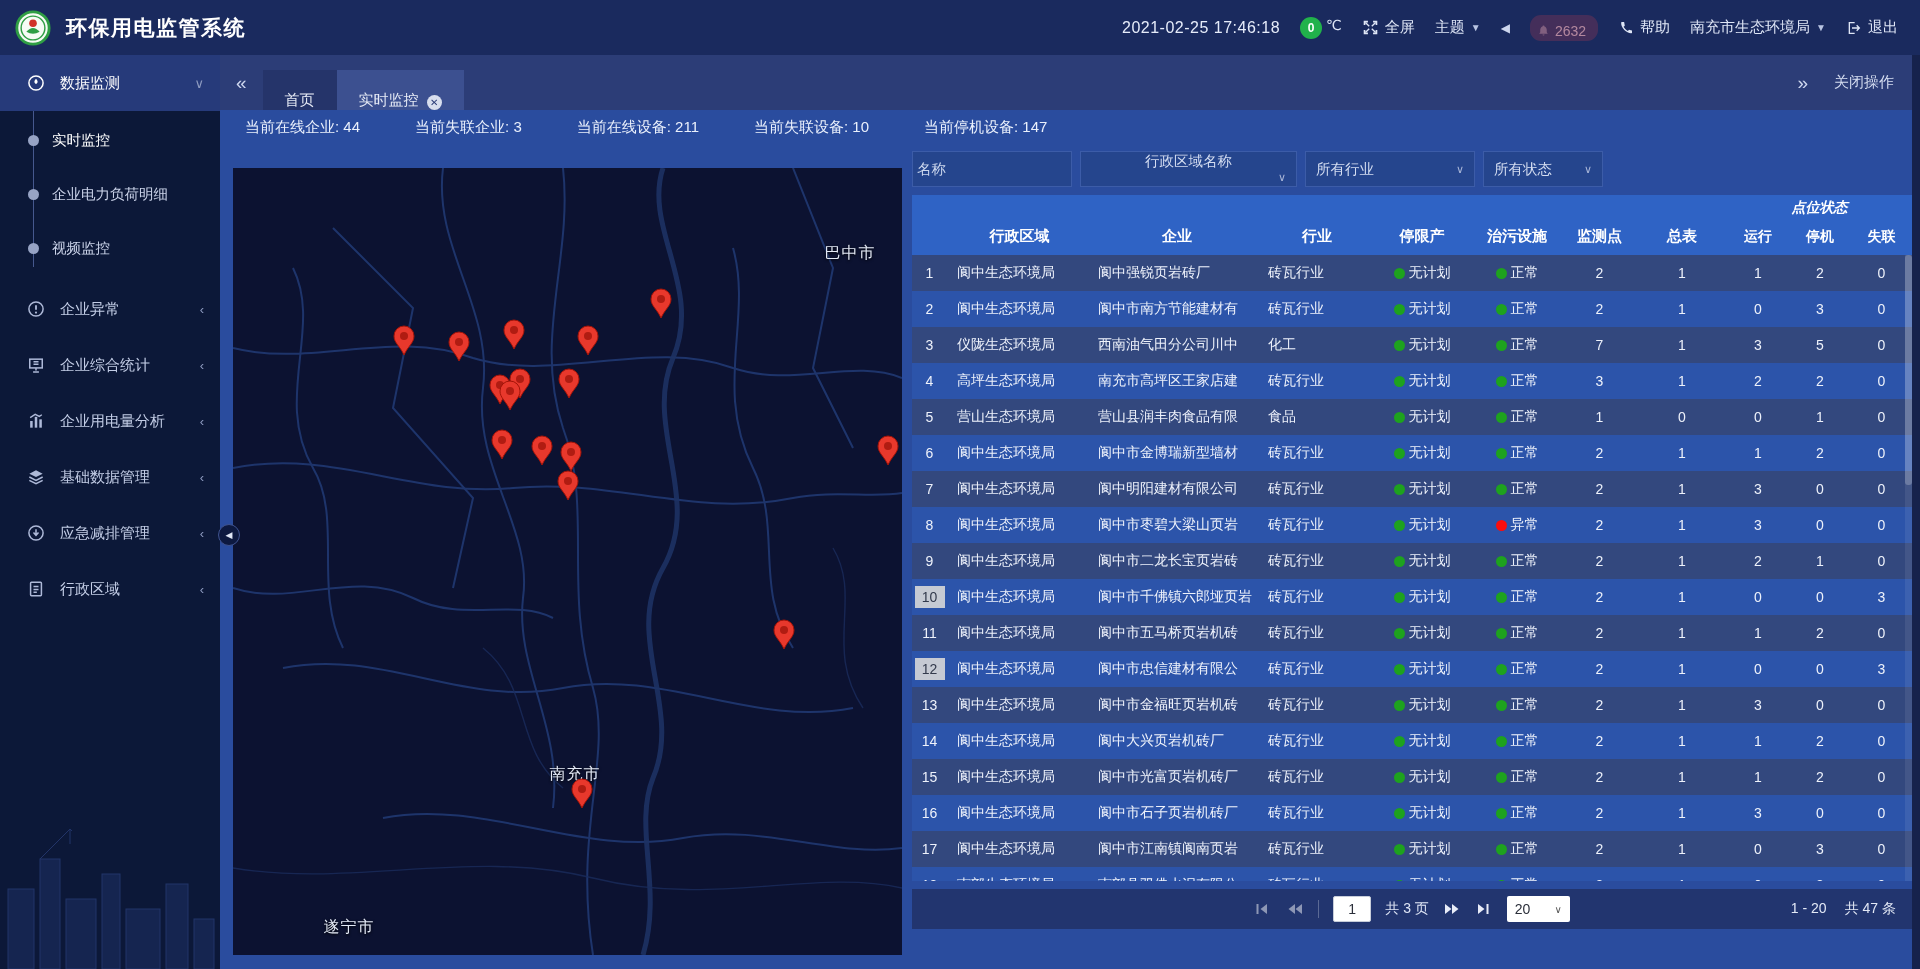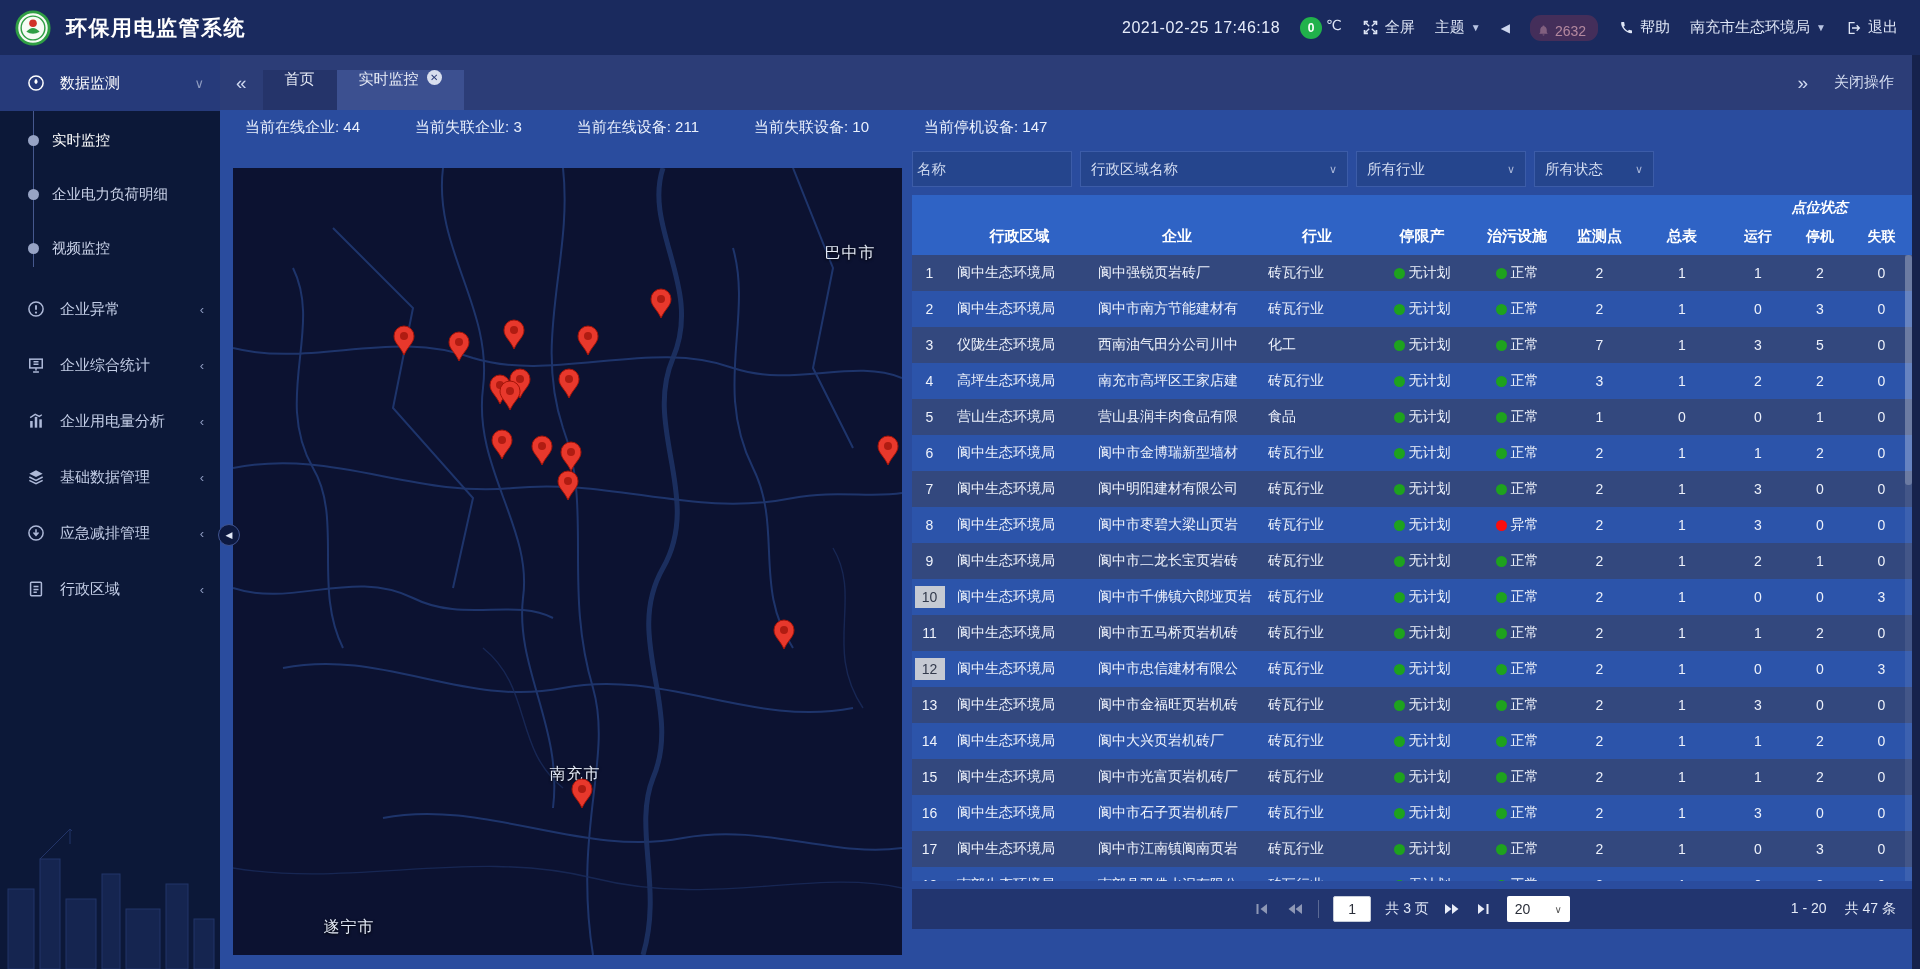--- a/index.html
+++ b/index.html
@@ -33,21 +33,21 @@
   .submenu { position:relative; padding:2px 0 6px 0; }
   .submenu .connector { position:absolute; left:33px; top:0; bottom:14px; width:1px; background:#46588e; }
   .sub-item { position:relative; height:54px; display:flex; align-items:center; padding-left:52px; font-size:14.5px; color:#ccd4ea; cursor:pointer; }
   .sub-item .dot { position:absolute; left:28px; width:11px; height:11px; border-radius:50%; background:#97a3c4; }
   .sub-item.current { color:#ffffff; }
   .skyline { position:absolute; left:0; bottom:0; width:220px; opacity:.45; }
 
   
   .tabbar { position:absolute; left:220px; top:55px; width:1700px; height:55px; background:#2c3d77; display:flex; align-items:flex-end; z-index:5; }
   .tab-arrow { align-self:center; font-size:19px; color:#cfd8ef; padding:0 16px; cursor:pointer; }
-  .tab { height:40px; display:flex; align-items:flex-start; gap:8px; padding:0 22px; font-size:15px; color:#e6eaf5; background:#25346a; cursor:pointer; }
+  .tab { height:40px; display:flex; align-items:flex-end; gap:8px; padding:0 22px; font-size:15px; color:#e6eaf5; background:#25346a; cursor:pointer; }
   .tab.active { background:#3c5090; }
   .tab .close-x { width:15px; height:15px; border-radius:50%; background:#d8deee; color:#2c3d77; font-size:10px; line-height:15px; text-align:center; font-weight:bold; }
   .tabbar-right { margin-left:auto; align-self:center; display:flex; align-items:center; gap:26px; padding-right:26px; font-size:15px; color:#d6def1; }
 
   
   .content { position:absolute; left:220px; top:110px; width:1700px; height:859px; background:#2a4c9e; }
   .edge-strip { position:absolute; right:0; top:55px; width:8px; height:914px; background:#16224c; z-index:15; }
   .statsbar { position:absolute; left:25px; top:8px; display:flex; gap:55px; font-size:15px; color:#eaf0fc; }
   .stat b { font-weight:normal; }
 
@@ -58,21 +58,21 @@
   .pin { position:absolute; width:22px; height:30px; }
   .map-handle { position:absolute; left:218px; top:524px; width:22px; height:22px; border-radius:50%; background:#0d1940; border:1px solid #3f538f; color:#dfe6f5; font-size:9px; display:flex; align-items:center; justify-content:center; cursor:pointer; z-index:12; }
 
   
   .panel { position:absolute; left:692px; top:41px; width:1000px; }
   .filters { display:flex; gap:8px; height:36px; }
   .fbox { background:#25458d; border:1px solid #3c5ca8; display:flex; align-items:center; padding:0 10px; font-size:14.5px; color:#d4ddf1; cursor:pointer; }
   .fbox .fcaret { margin-left:auto; color:#aab7d8; font-size:11px; padding-left:10px; }
   input.fname { width:160px; background:#25458d; border:1px solid #3c5ca8; color:#e4ebf8; font-size:14.5px; padding:0 4px; outline:none; }
   input.fname::placeholder { color:#cdd8ee; }
-  .f-region { width:268px; } .f-industry { width:170px; } .f-status { width:120px; }
+  .f-region { width:217px;flex-direction:column; } .f-industry { width:170px; } .f-status { width:120px; }
 
   .tablewrap { margin-top:8px; }
   .thead { display:grid; grid-template-columns:35px 145px 170px 110px 100px 90px 75px 90px 62px 62px 61px; grid-template-rows:26px 34px; height:60px; background:#2f63c5; font-weight:bold; }
   .th { grid-row:1 / 3; align-self:end; padding-bottom:9px; text-align:center; font-size:15px; color:#fff; }
   .th-group { grid-column:9 / 12; grid-row:1; align-self:center; text-align:center; font-size:14px; font-style:italic; color:#fff; }
   .th-sub { grid-row:2; align-self:end; padding-bottom:9px; text-align:center; font-size:14px; color:#fff; }
   .tbody { height:626px; overflow:hidden; position:relative; }
   .trow { display:grid; grid-template-columns:35px 145px 170px 110px 100px 90px 75px 90px 62px 62px 61px; align-items:center; height:36px; font-size:14px; color:#eef2fb; cursor:pointer; }
   .trow.dark { background:#33487e; }
   .trow.light { background:#2c54aa; }

